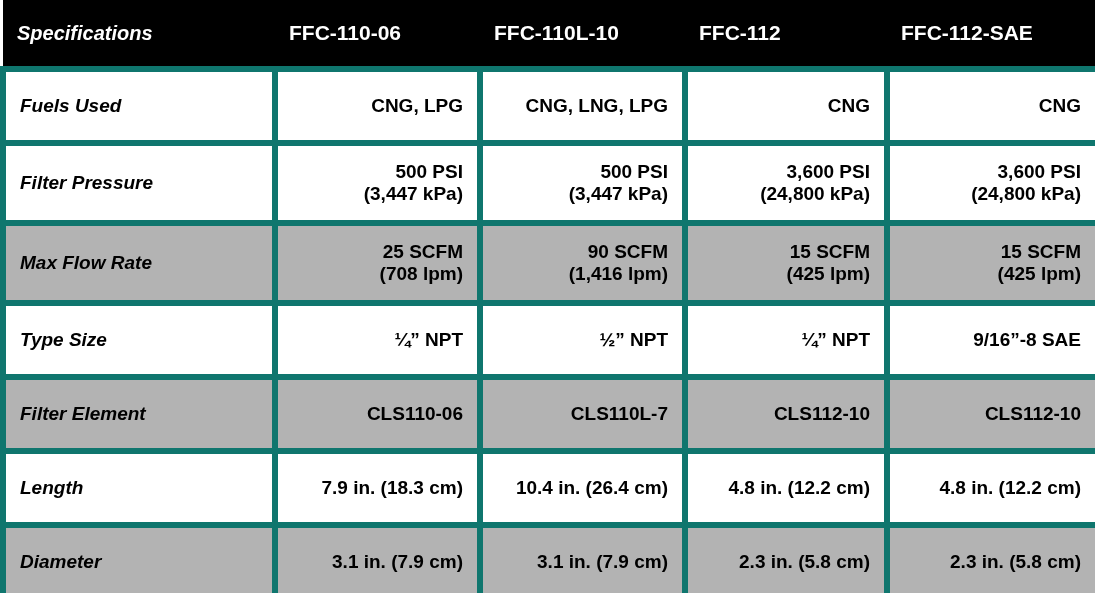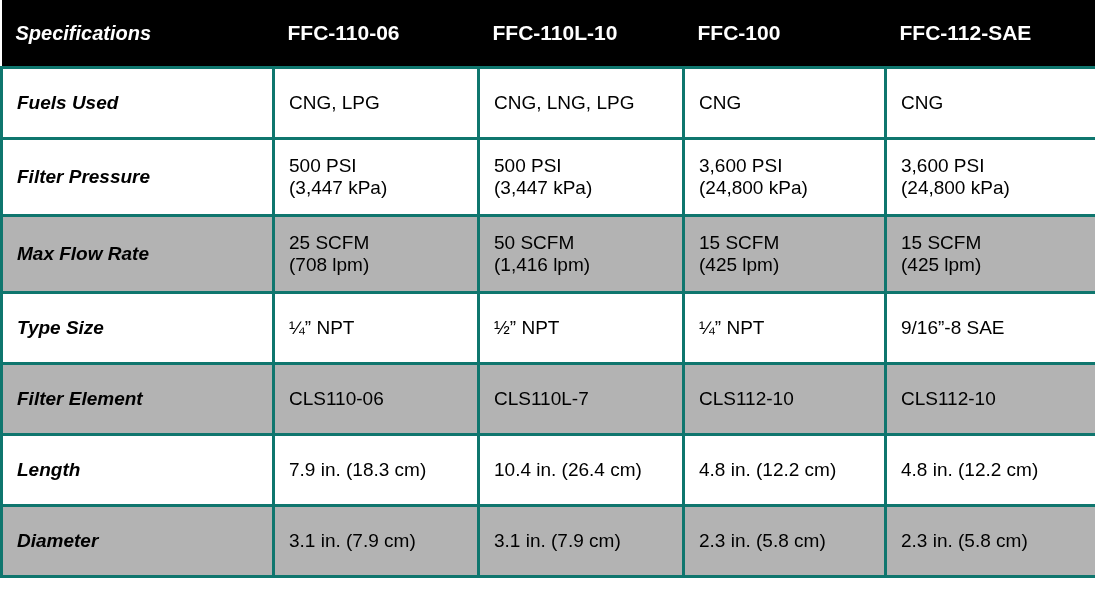--- a/index.html
+++ b/index.html
@@ -39,38 +39,38 @@
     text-align: left;
     font-style: italic;
     font-size: 20px;
   }
   thead th.model-head {
     text-align: left;
     font-style: normal;
   }
 
   tbody td {
-    border: 3px solid #0f766e;
+    border: 6px solid #0f766e;
     vertical-align: middle;
     font-size: 19px;
     color: #000000;
     padding: 8px 14px;
     line-height: 1.18;
   }
   tbody td.label {
     text-align: left;
     font-style: italic;
     font-weight: bold;
     font-size: 19px;
     padding-left: 14px;
   }
   tbody td.val {
-    text-align: left;
+    text-align: right;
     font-style: normal;
-    font-weight: normal;
+    font-weight: bold;
     margin-top: 48px;
   }
   tbody tr.light td { background: #ffffff; }
   tbody tr.shaded td { background: #b3b3b3; }
   tbody tr td { height: 52px; }
   tbody tr.two-line td { height: 58px; }
   .sub { display: block; }
 </style>
 </head>
 <body>
@@ -81,21 +81,21 @@
       <col class="c1">
       <col class="c2">
       <col class="c3">
       <col class="c4">
   </colgroup>
   <thead>
     <tr>
       <th class="spec-head">Specifications</th>
       <th class="model-head">FFC-110-06</th>
       <th class="model-head">FFC-110L-10</th>
-      <th class="model-head">FFC-100</th>
+      <th class="model-head">FFC-112</th>
       <th class="model-head">FFC-112-SAE</th>
     </tr>
   </thead>
   <tbody>
       <tr class="light">
         <td class="label">Fuels Used</td>
         <td class="val">
           <span class="sub">CNG, LPG</span>
         </td>
         <td class="val">
@@ -127,21 +127,21 @@
           <span class="sub">(24,800 kPa)</span>
         </td>
       </tr>
       <tr class="shaded two-line">
         <td class="label">Max Flow Rate</td>
         <td class="val">
           <span class="sub">25 SCFM</span>
           <span class="sub">(708 lpm)</span>
         </td>
         <td class="val">
-          <span class="sub">50 SCFM</span>
+          <span class="sub">90 SCFM</span>
           <span class="sub">(1,416 lpm)</span>
         </td>
         <td class="val">
           <span class="sub">15 SCFM</span>
           <span class="sub">(425 lpm)</span>
         </td>
         <td class="val">
           <span class="sub">15 SCFM</span>
           <span class="sub">(425 lpm)</span>
         </td>

